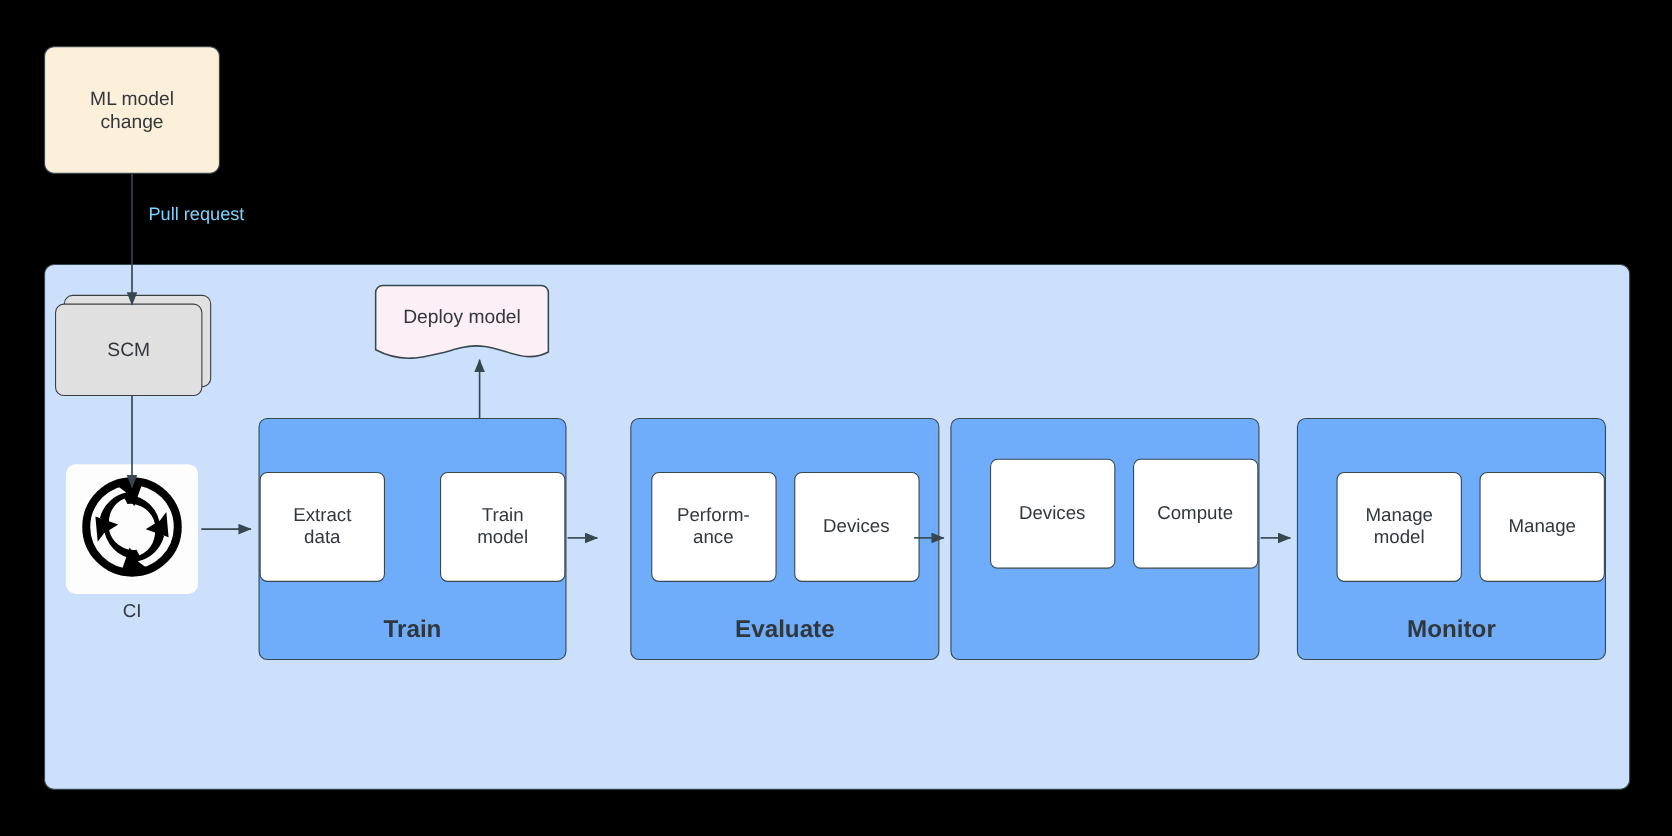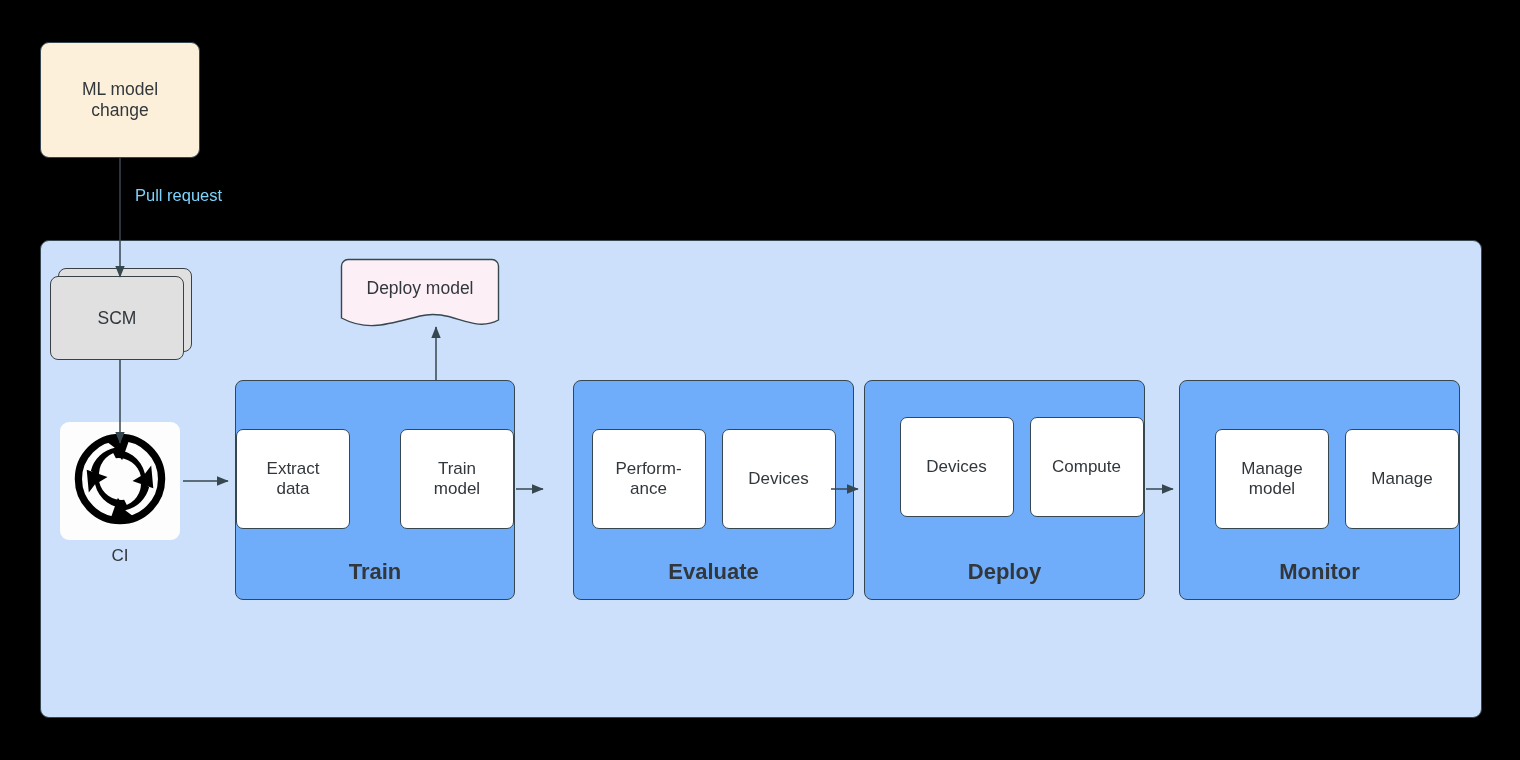--- a/index.html
+++ b/index.html
@@ -284,21 +284,20 @@
       <div class="stage-item">Devices</div>
     </div>
     <div class="stage-title">Evaluate</div>
   </div>
 
   <div class="stage-group" id="stage-deploy">
     <div class="stage-items">
       <div class="stage-item">Devices</div>
       <div class="stage-item">Compute</div>
     </div>
-    <div class="stage-title">Deploy</div>
   </div>
 
   <div class="stage-group" id="stage-monitor">
     <div class="stage-items">
       <div class="stage-item">Manage
 model</div>
       <div class="stage-item">Manage</div>
     </div>
     <div class="stage-title">Monitor</div>
   </div>

